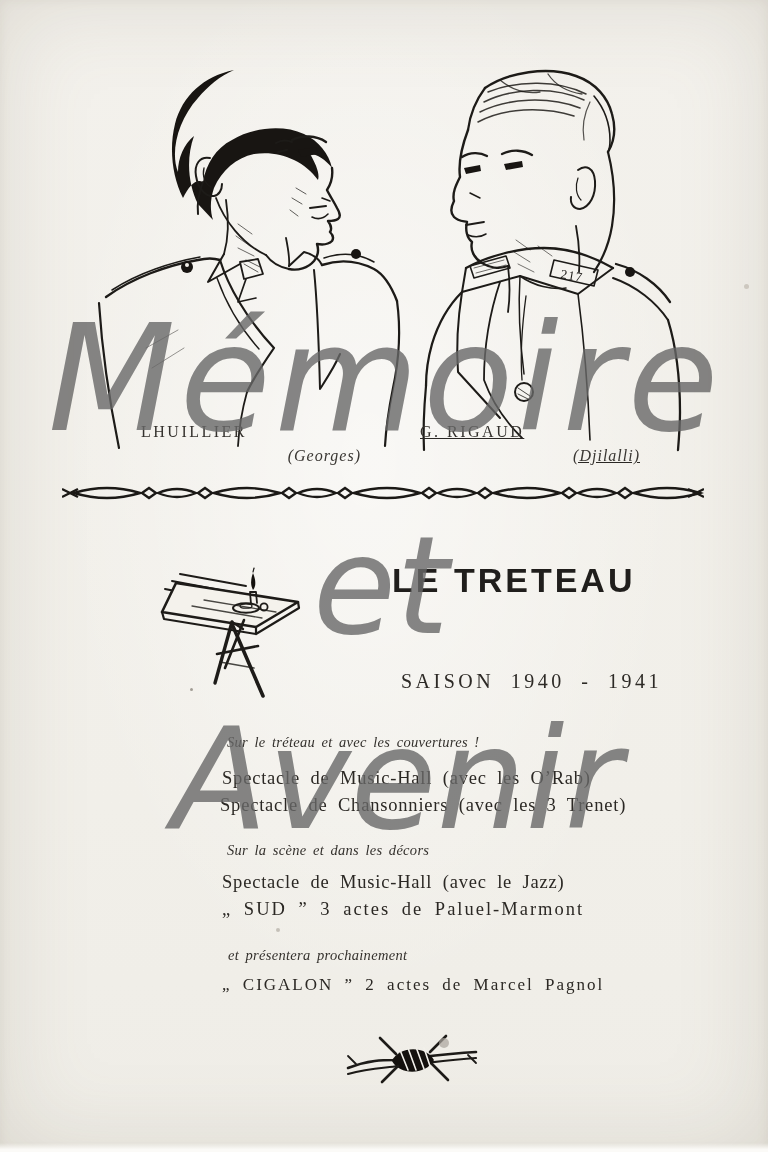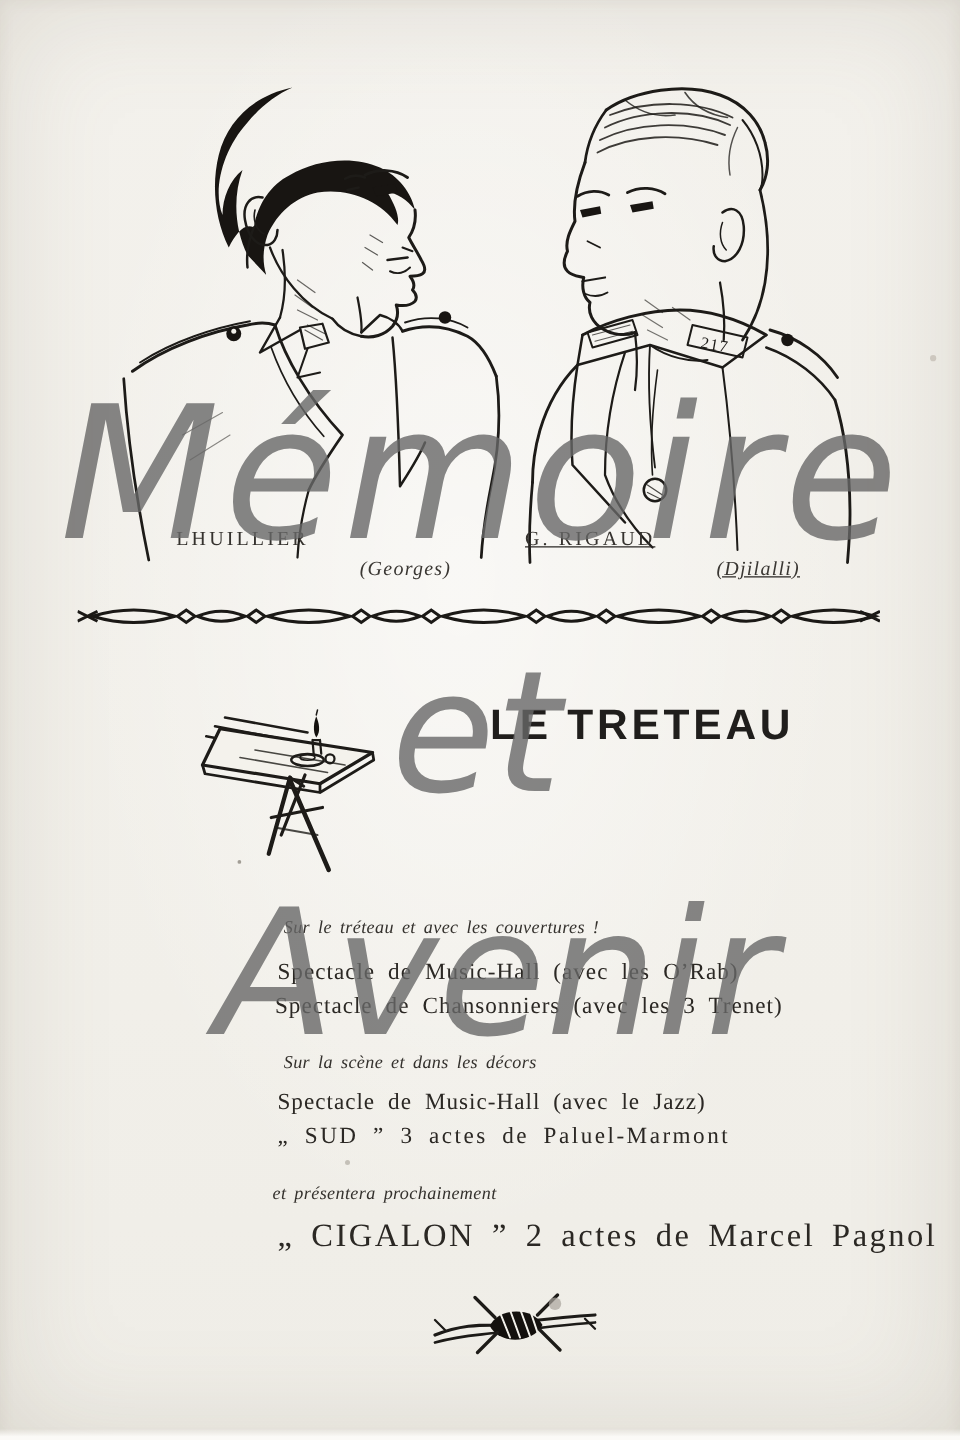--- a/index.html
+++ b/index.html
@@ -235,31 +235,32 @@
       <path d="M97,79 L86,72" stroke-width="2.4"></path>
       <path d="M86,72 L69,133" stroke-width="3.4"></path>
       <path d="M86,74 L117,146" stroke-width="3.6"></path>
       <path d="M98,70 L79,118" stroke-width="2.6"></path>
       <path d="M71,104 L112,96" stroke-width="2.6"></path>
       <path d="M74,112 L108,118" stroke-width="1.6" opacity="0.8"></path>
     </g>
   </svg>
 
   <div class="abs title" style="left:392px;top:563px;">LE TRETEAU</div>
+  <div class="abs season" style="left:401px;top:671px;">SAISON 1940 - 1941</div>
 
   <div class="abs sec-heading" style="left:227px;top:735px;">Sur le tréteau et avec les couvertures !</div>
   <div class="abs prog-item" style="left:222px;top:769px;">Spectacle de Music-Hall (avec les O’Rab)</div>
   <div class="abs prog-item" style="left:220px;top:796px;">Spectacle de Chansonniers (avec les 3 Trenet)</div>
 
   <div class="abs sec-heading" style="left:227px;top:843px;">Sur la scène et dans les décors</div>
   <div class="abs prog-item" style="left:222px;top:873px;text-align:right;">Spectacle de Music-Hall (avec le Jazz)</div>
   <div class="abs prog-item spread" style="left:222px;top:900px;">„ SUD ” 3 actes de Paluel-Marmont</div>
 
-  <div class="abs sec-heading" style="left:218px;top:948px;">et présentera prochainement</div>
-  <div class="abs prog-item spread" style="left:222px;top:976px;font-size:26px;">„ CIGALON ” 2 actes de Marcel Pagnol</div>
+  <div class="abs sec-heading" style="left:228px;top:948px;">et présentera prochainement</div>
+  <div class="abs prog-item spread" style="left:222px;top:976px;font-size:17px;">„ CIGALON ” 2 actes de Marcel Pagnol</div>
 
   <svg class="abs" style="left:346px;top:1030px;" width="132" height="62" viewBox="0 0 132 62">
     <g class="sketch">
       <path d="M2,38 C22,30 38,30 48,30 C70,28 96,24 130,22" stroke-width="2.6"></path>
       <path d="M2,44 C24,38 40,38 52,36 C76,34 100,30 130,28" stroke-width="2.2"></path>
       <path d="M46,31 C52,16 80,15 88,30 C80,45 54,46 46,31 Z" fill="#14110e" stroke="none"></path>
       <path d="M54,20 L62,40 M62,18 L70,40 M70,17 L78,39 M78,18 L84,36" stroke="#f2f0ea" stroke-width="1.6"></path>
       <path d="M50,24 L34,8 M52,36 L36,52 M84,22 L100,6 M86,34 L102,50" stroke-width="2.6"></path>
       <path d="M10,34 L2,26 M122,25 L130,33" stroke-width="1.8"></path>
     </g>

